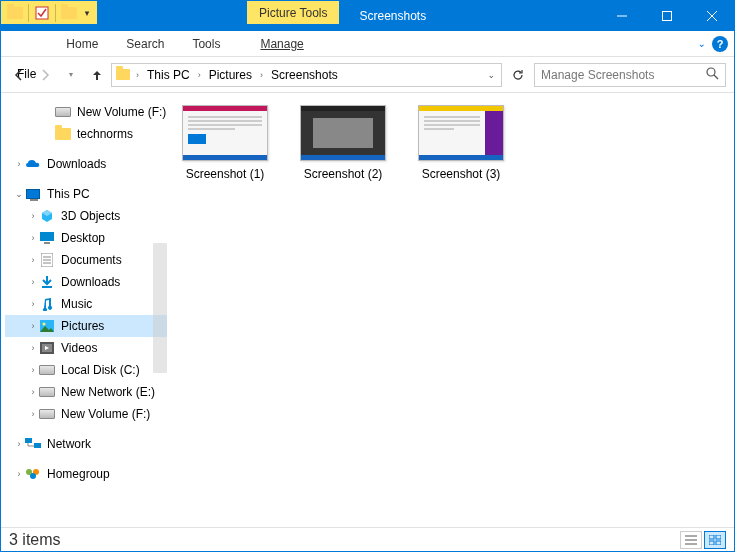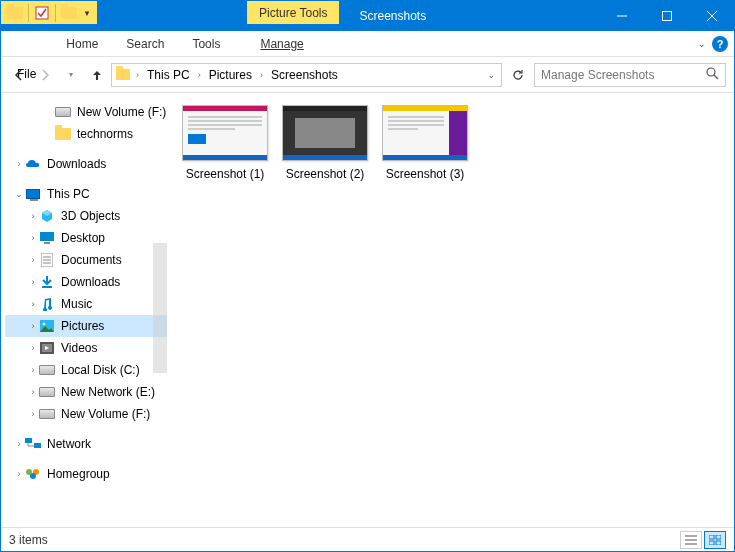--- a/index.html
+++ b/index.html
@@ -45,35 +45,35 @@
   .tree-item { display: flex; align-items: center; height: 22px; padding-left: 4px; font-size: 12px; }
   .tree-item.sel { background: #cce8ff; }
   .tree-indent-0 { padding-left: 8px; }
   .tree-indent-1 { padding-left: 22px; }
   .tree-indent-2 { padding-left: 38px; }
   .twisty { width: 12px; display: inline-flex; justify-content: center; color: #666; font-size: 9px; }
   .tree-icon { width: 16px; height: 16px; margin-right: 6px; display: inline-flex; align-items: center; justify-content: center; }
   .spacer { height: 8px; }
   .sidebar-scroll-hint { position:absolute; right:0; top:150px; width:14px; height:130px; background:#ccc; border-radius:1px; opacity:.5;}
 
-  .content { flex: 1; padding: 12px 8px; display: flex; align-content: flex-start; align-items: flex-start; }
+  .content { flex: 1; padding: 12px 8px; display: flex; gap: 18px; align-content: flex-start; align-items: flex-start; }
   .file-item { width: 100px; text-align: center; }
   .thumb { width: 86px; height: 56px; border: 1px solid #bbb; margin: 0 auto 6px; background: #f6f6f6; position: relative; overflow: hidden; box-shadow: 1px 1px 2px rgba(0,0,0,.12);}
   .thumb-top { position:absolute; top:0; left:0; right:0; height:5px; background:#c2185b;}
   .thumb-top.y { background:#f2c700;}
   .thumb-body { position:absolute; top:5px; left:0; right:0; bottom:5px; display:flex; }
   .thumb-left-pane { width:10px; background:#6a1b9a;}
   .thumb-text { flex:1; padding:3px; }
   .thumb-line { height:2px; background:#ccc; margin:2px 2px; }
   .thumb-dark .thumb-body { background:#444; }
   .thumb-bottom { position:absolute; bottom:0; left:0; right:0; height:5px; background:#1565c0;}
   .file-label { font-size: 12px; }
 
   
-  .statusbar { height: 24px; border-top: 1px solid #e1e1e1; display: flex; align-items: center; padding: 0 8px; font-size: 12px; color: #333; }
+  .statusbar { height: 24px; border-top: 1px solid #e1e1e1; display: flex; align-items: center; padding: 0 8px; font-size: 16px; color: #333; }
   .status-right { margin-left: auto; display: flex; gap: 2px; }
   .view-toggle { width: 22px; height: 18px; border: 1px solid #ccc; display:flex; align-items:center; justify-content:center; color:#555; }
   .view-toggle.active { background:#cce8ff; border-color:#0078d7; color:#0078d7;}
 
   
   .ico-folder { width:16px; height:12px; background:#ffd75e; border-radius:1px; position:relative; }
   .ico-folder::before { content:""; position:absolute; top:-3px; left:0; width:7px; height:3px; background:#ffd75e; border-radius:1px 1px 0 0;}
   .ico-drive { width:16px; height:10px; background:linear-gradient(#e8e8e8,#bcbcbc); border:1px solid #888; border-radius:1px;}
   .ico-monitor { width:14px; height:10px; background:#0078d7; border:1px solid #005a9e; position:relative;}
   .ico-monitor::after { content:""; position:absolute; bottom:-3px; left:3px; width:8px; height:2px; background:#888;}

